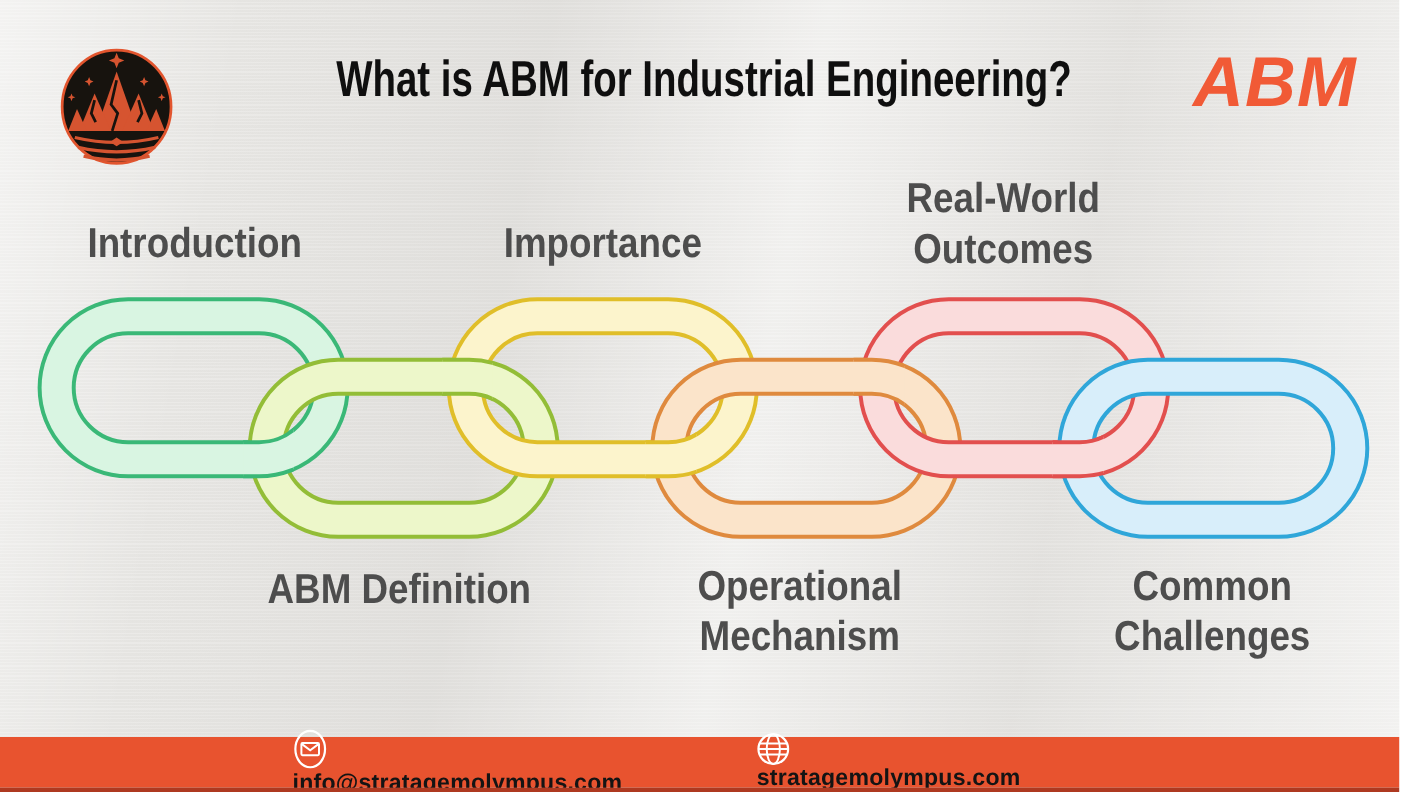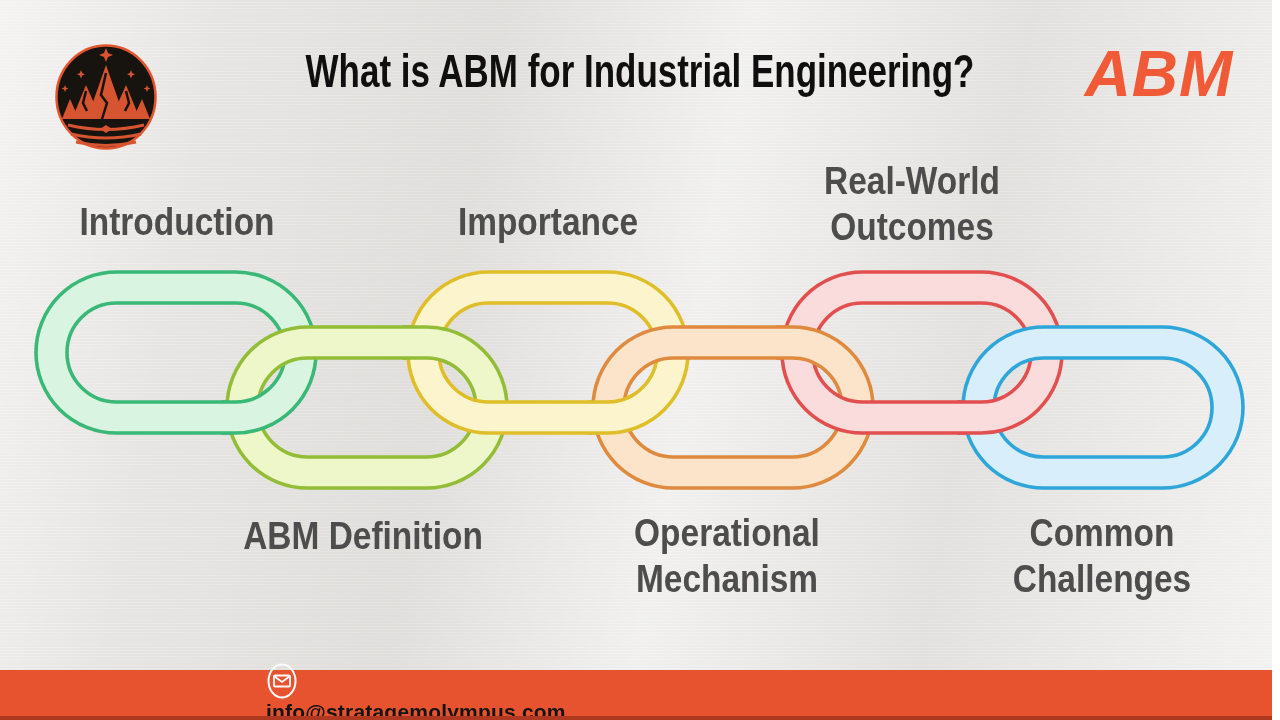--- a/index.html
+++ b/index.html
@@ -138,16 +138,24 @@
 
   <div class="footer">
     <div class="footer-item fi-email">
       <svg width="32" height="38" viewBox="0 0 32 38">
         <ellipse cx="16" cy="19" rx="13.5" ry="16.5" fill="none" stroke="#ffffff" stroke-width="2"></ellipse>
         <rect x="8" y="13.5" width="16" height="11" rx="1" fill="none" stroke="#ffffff" stroke-width="1.8"></rect>
         <path d="M8.5 14.5 L16 20 L23.5 14.5" fill="none" stroke="#ffffff" stroke-width="1.8"></path>
       </svg>
       <span class="txt">info@stratagemolympus.com</span>
     </div>
+    <div class="footer-item fi-web">
+      <svg width="30" height="30" viewBox="0 0 30 30">
+        <circle cx="15" cy="15" r="13.5" fill="none" stroke="#ffffff" stroke-width="2"></circle>
+        <ellipse cx="15" cy="15" rx="6" ry="13.5" fill="none" stroke="#ffffff" stroke-width="1.8"></ellipse>
+        <path d="M2.5 10 H27.5 M1.5 15 H28.5 M2.5 20 H27.5" fill="none" stroke="#ffffff" stroke-width="1.8"></path>
+      </svg>
+      <span class="txt">stratagemolympus.com</span>
+    </div>
   </div>
   <div class="footer-edge"></div>
 
 </div>
 
 </body></html>

